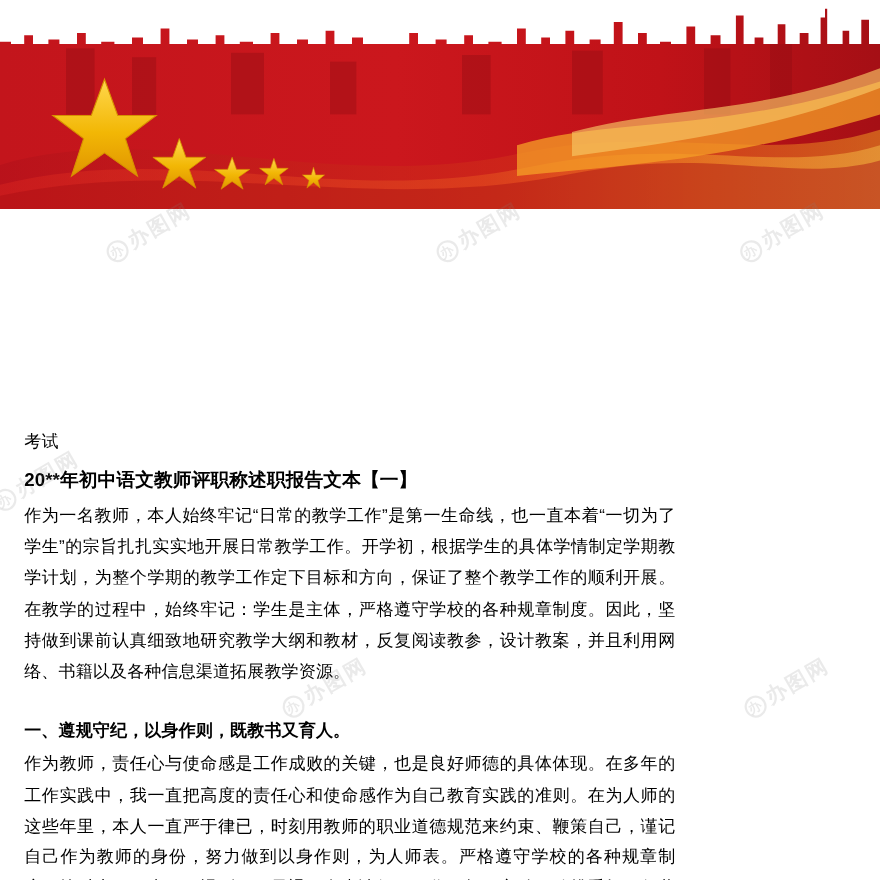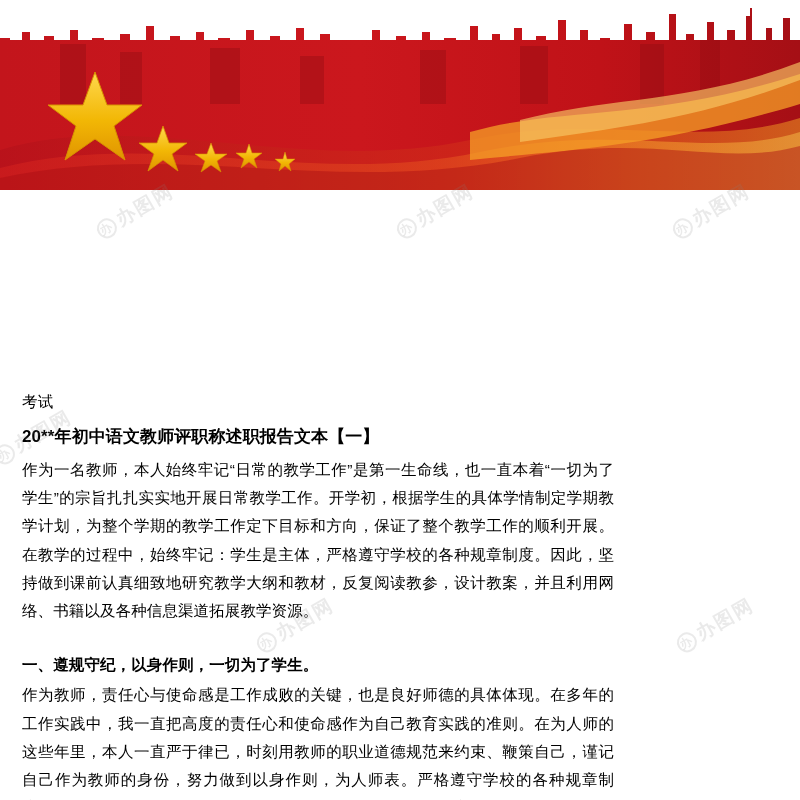--- a/index.html
+++ b/index.html
@@ -207,21 +207,21 @@
     <div class="spacer-top"></div>
 
     <p class="kicker">考试</p>
 
     <h1 class="doc-title">20**年初中语文教师评职称述职报告文本【一】</h1>
 
     <p class="para">作为一名教师，本人始终牢记“日常的教学工作”是第一生命线，也一直本着“一切为了学生”的宗旨扎扎实实地开展日常教学工作。开学初，根据学生的具体学情制定学期教学计划，为整个学期的教学工作定下目标和方向，保证了整个教学工作的顺利开展。在教学的过程中，始终牢记：学生是主体，严格遵守学校的各种规章制度。因此，坚持做到课前认真细致地研究教学大纲和教材，反复阅读教参，设计教案，并且利用网络、书籍以及各种信息渠道拓展教学资源。</p>
 
     <div class="gap"></div>
 
-    <h2 class="section-head">一、遵规守纪，以身作则，一切为了学生。</h2>
+    <h2 class="section-head">一、遵规守纪，以身作则，既教书又育人。</h2>
 
     <p class="para">作为教师，责任心与使命感是工作成败的关键，也是良好师德的具体体现。在多年的工作实践中，我一直把高度的责任心和使命感作为自己教育实践的准则。在为人师的这些年里，本人一直严于律已，时刻用教师的职业道德规范来约束、鞭策自己，谨记自己作为教师的身份，努力做到以身作则，为人师表。严格遵守学校的各种规章制度，按时上、下班，不迟到、不早退、有事请假，工作积极、主动，敢挑重担、任劳任怨，从不斤斤计较，能与同事和睦相</p>
   </div>
 
   <div class="wm" style="left:92px; top:198px;">
     <span class="wm-ring">办</span><span>办图网</span>
   </div>
   <div class="wm" style="left:392px; top:198px;">
     <span class="wm-ring">办</span><span>办图网</span>
   </div>

